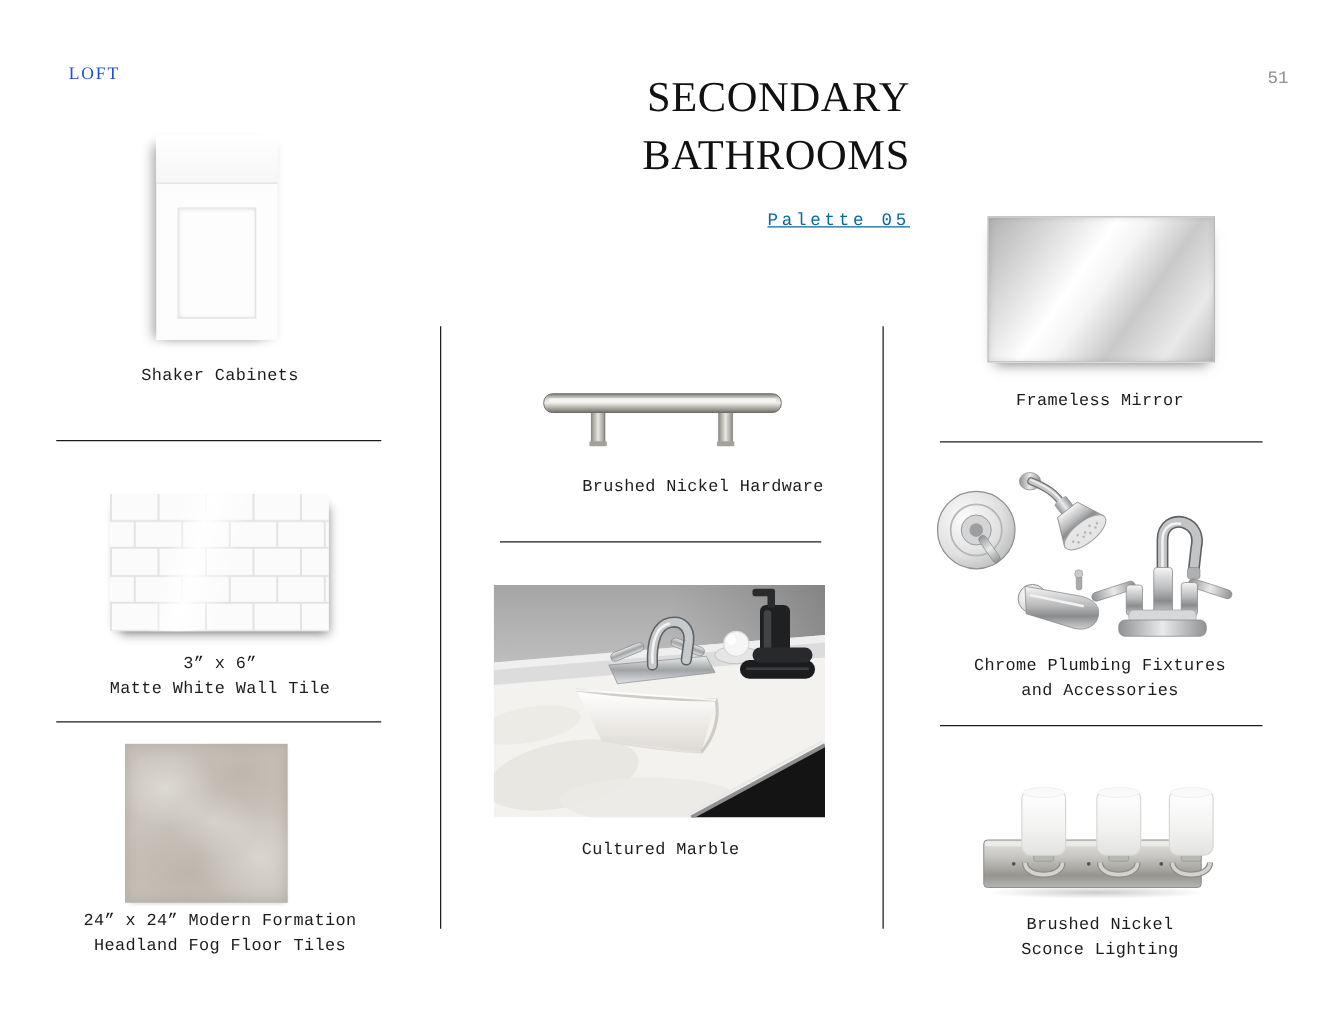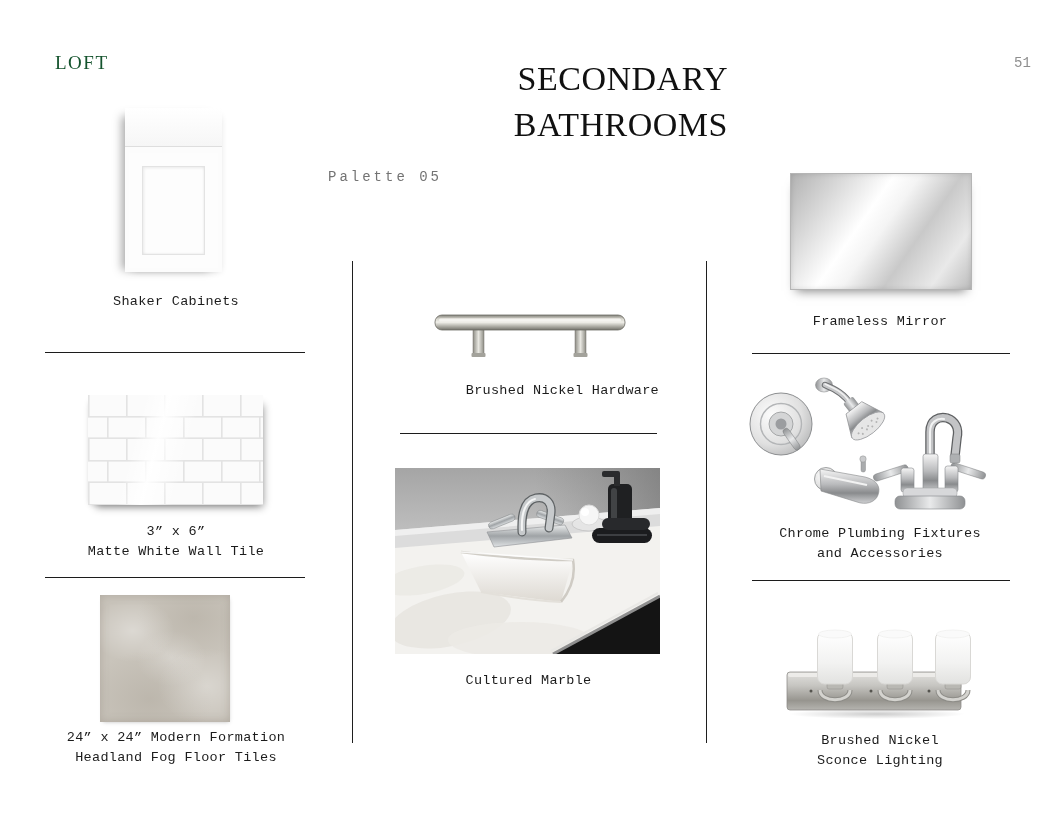--- a/index.html
+++ b/index.html
@@ -2,34 +2,34 @@
 <html><head>
 <meta charset="utf-8">
 <style>
   html,body { margin:0; padding:0; background:#ffffff; }
   .page {
     position:relative; width:1056px; height:816px; background:#ffffff;
     font-family:"Liberation Sans", sans-serif; overflow:hidden;
   }
   .brand {
     position:absolute; left:55px; top:52px;
-    font-family:"Liberation Serif", serif; font-size:19px; letter-spacing:1.5px; color:#14532d;
+    font-family:"Liberation Serif", serif; font-size:14px; letter-spacing:1.5px; color:#1d4ed8;
   }
   .pagenum {
     position:absolute; left:982px; top:55px;
     font-family:"Liberation Mono", monospace; font-size:14px; color:#8e8e8e;margin-left:32px;
   }
   .title {
     position:absolute; left:328px; top:56px; width:400px; text-align:right;
     font-family:"Liberation Serif", serif; font-size:34px; line-height:46px;
     color:#111111; letter-spacing:0.5px;
   }
   .subtitle {
-    position:absolute; left:328px; top:169px; width:400px; text-align:left;
-    font-family:"Liberation Mono", monospace; font-size:14px; letter-spacing:3px; color:#737373;
+    position:absolute; left:328px; top:169px; width:400px; text-align:right;
+    font-family:"Liberation Mono", monospace; font-size:14px; letter-spacing:3px; color:#0369a1;text-decoration:underline;
   }
   .cap {
     position:absolute; text-align:center; color:#1c1c1c;
     font-family:"Liberation Mono", monospace; font-size:13.5px; line-height:20px; letter-spacing:0.3px;
   }
   .rule { position:absolute; height:1px; background:#1c1c1c; }
   .vdiv { position:absolute; width:1px; background:#1f1f1f; }
 
   
   .cabinet {

